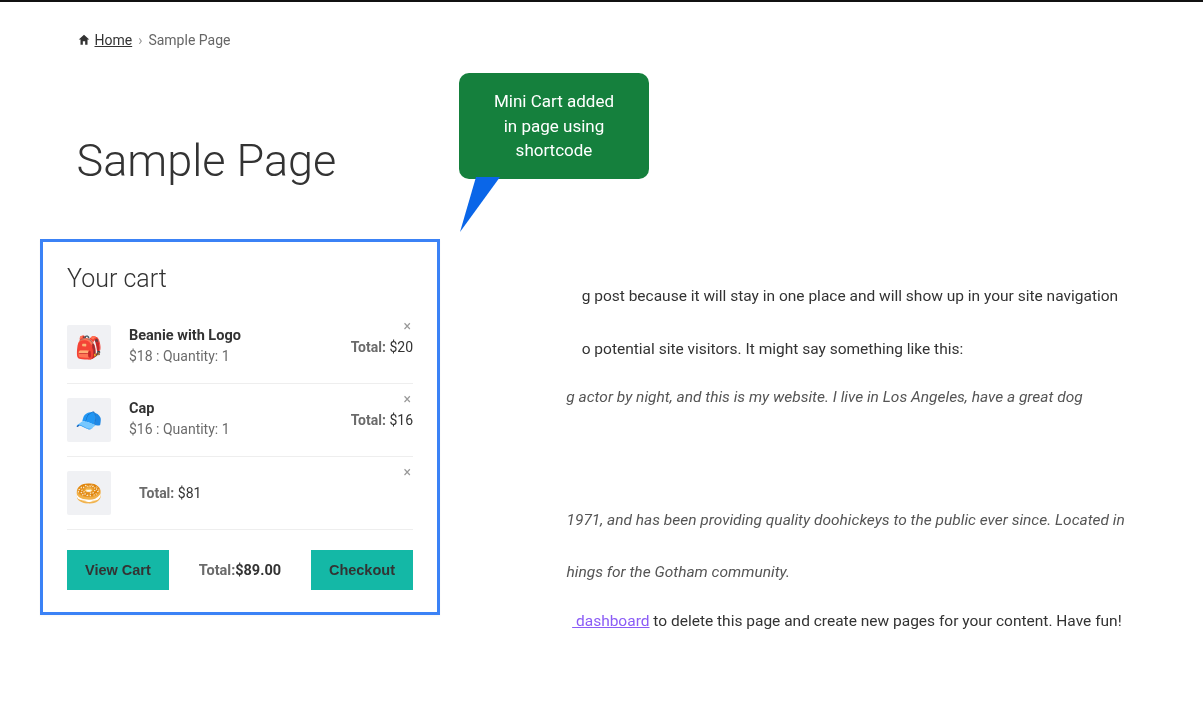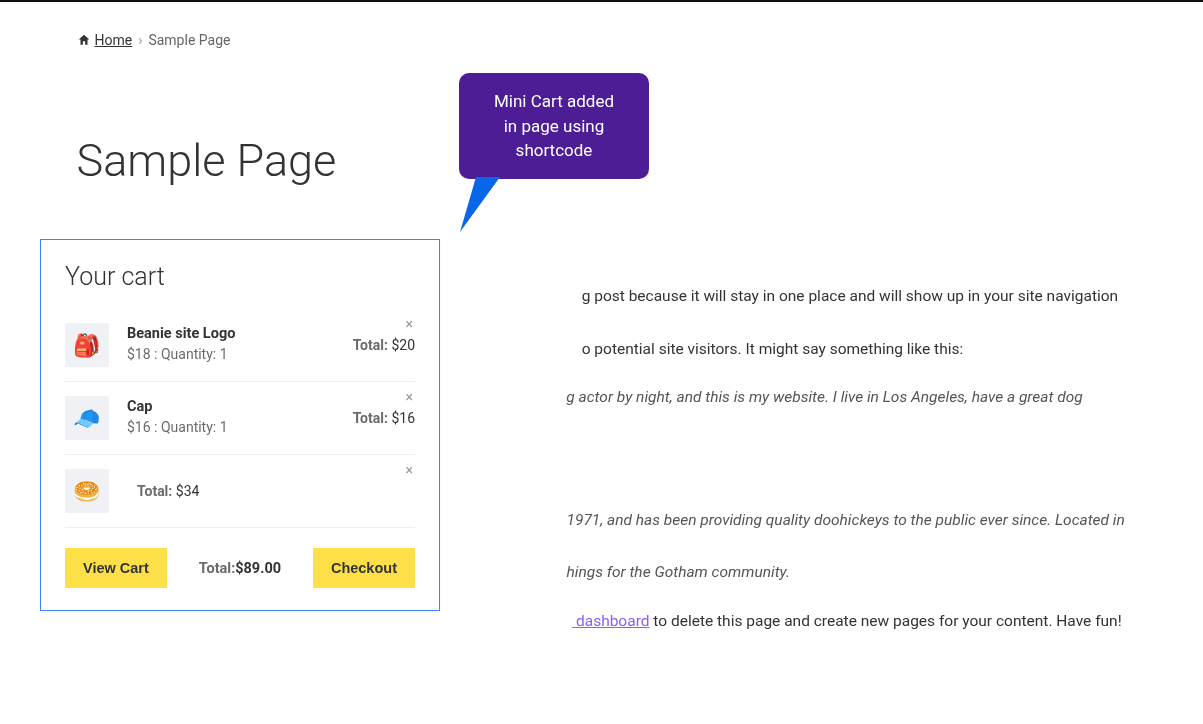--- a/index.html
+++ b/index.html
@@ -64,21 +64,21 @@
   .content .blockquote { color: #555; font-style: italic; }
   .content a { color: #8b5cf6; text-decoration: underline; }
 
   
   .mini-cart {
     position: absolute;
     left: 40px;
     top: 237px;
     width: 400px;
     background: #fff;
-    border: 1px solid #3b82f6;
+    border: 3px solid #3b82f6;
     padding: 22px 24px;
     box-shadow: 0 1px 2px rgba(0,0,0,0.04);
     z-index: 10;
   }
   .mini-cart h2 {
     font-size: 25px;
     font-weight: 300;
     color: #333;
     margin-bottom: 18px;
   }
@@ -131,21 +131,21 @@
     line-height: 1;
     padding: 2px 4px;
   }
   .mini-cart .footer {
     display: flex;
     align-items: center;
     justify-content: space-between;
     margin-top: 20px;
   }
   .mini-cart .btn {
-    background: #fde047;
+    background: #14b8a6;
     color: #333;
     font-weight: 700;
     font-size: 14.5px;
     padding: 12px 18px;
     border: none;
     cursor: pointer;
   }
   .mini-cart .total-line {
     font-size: 14.5px;
     color: #333;
@@ -153,21 +153,21 @@
     text-align: right;
   }
   .mini-cart .total-line .lbl { color: #6b6b6b; }
 
   
   .callout {
     position: absolute;
     left: 459px;
     top: 71px;
     width: 190px;
-    background: #4c1d95;
+    background: #15803d;
     color: #fff;
     border-radius: 10px;
     padding: 16px 34px;
     text-align: center;
     font-size: 17px;
     line-height: 1.45;
     z-index: 20;
   }
   .callout-tail {
     position: absolute;
@@ -223,40 +223,40 @@
 
 </div>
 
 <div class="mini-cart">
   <h2>Your cart</h2>
 
   <div class="item">
     <span class="remove">×</span>
     <div class="thumb">🎒</div>
     <div class="item-body">
-      <div class="item-name">Beanie site Logo</div>
+      <div class="item-name">Beanie with Logo</div>
       <div class="item-meta">$18 : Quantity: 1</div>
     </div>
     <div class="item-total"><span class="lbl">Total:</span> <span>$20</span></div>
   </div>
 
   <div class="item">
     <span class="remove">×</span>
     <div class="thumb">🧢</div>
     <div class="item-body">
       <div class="item-name">Cap</div>
       <div class="item-meta">$16 : Quantity: 1</div>
     </div>
     <div class="item-total"><span class="lbl">Total:</span> <span>$16</span></div>
   </div>
 
   <div class="item">
     <span class="remove">×</span>
     <div class="thumb">🥯</div>
-    <div class="item-total"><span class="lbl">Total:</span> <span>$34</span></div>
+    <div class="item-total"><span class="lbl">Total:</span> <span>$81</span></div>
   </div>
 
   <div class="footer">
     <button class="btn">View Cart</button>
     <span class="total-line"><span class="lbl">Total:</span><span>$89.00</span></span>
     <button class="btn">Checkout</button>
   </div>
 </div>
 
 <div class="callout">

